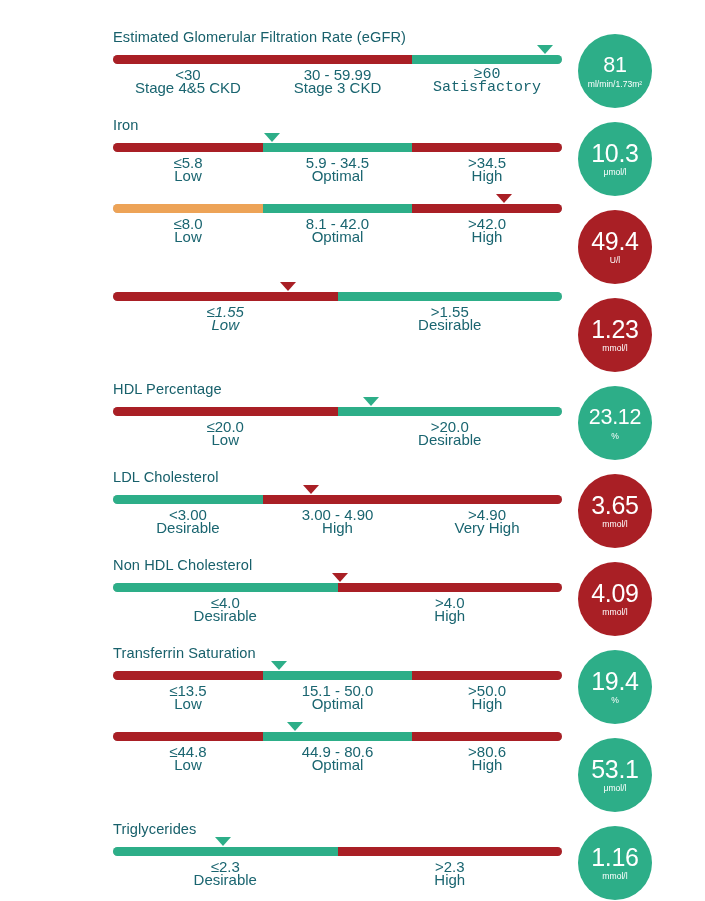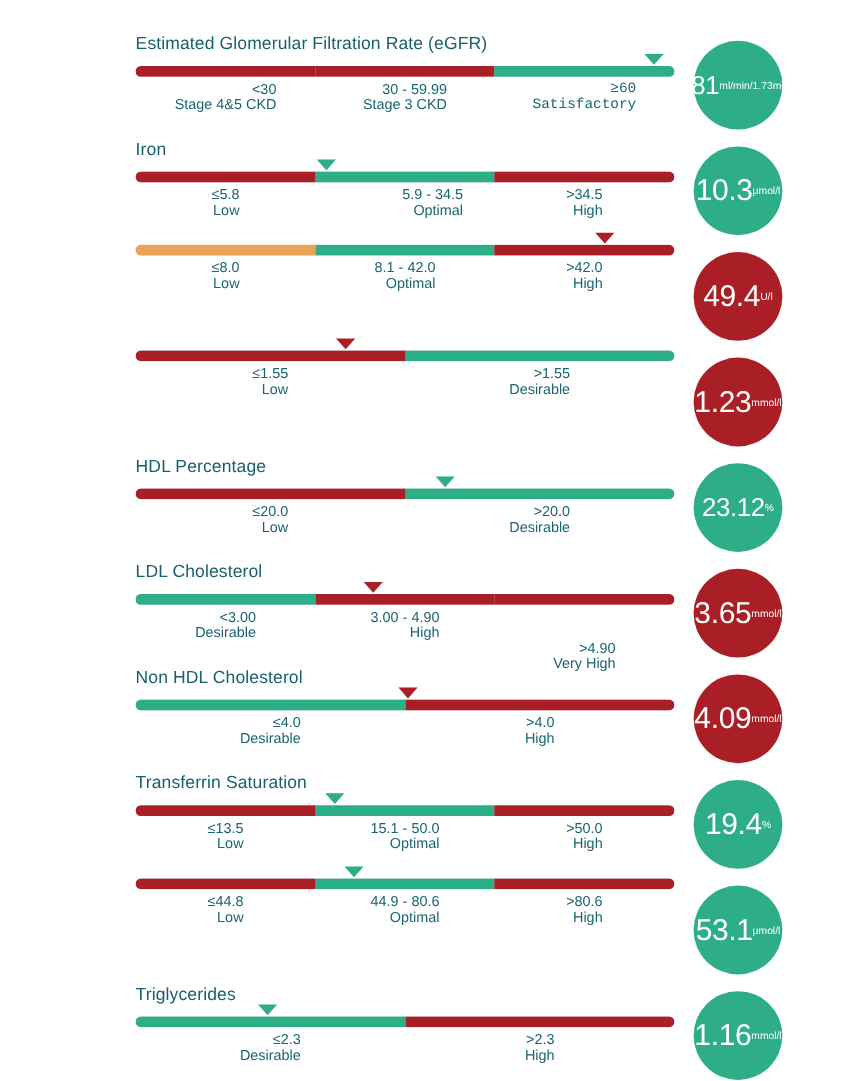--- a/index.html
+++ b/index.html
@@ -64,39 +64,39 @@
 
   .labels {
     position: relative;
     width: 449px;
     height: 32px;
     margin-top: 4px;
   }
   .label {
     position: absolute;
     top: 0;
-    text-align: right;
-    font-size: 12px;
+    text-align: center;
+    font-size: 15px;
     line-height: 13px;
     color: #1a6570;
     transform: translateX(-50%);
     white-space: nowrap;
   }
   .label .l1 { display: block; }
   .label .l2 { display: block; }
 
   .badge {
     position: absolute;
     left: 578px;
     top: 6px;
     width: 74px;
     height: 74px;
     border-radius: 50%;
     display: flex;
-    flex-direction: row;
+    flex-direction: column;
     align-items: center;
     justify-content: center;
     color: #ffffff;
   }
   .badge .val {
     font-size: 25px;
     line-height: 26px;
     font-weight: 400;
     letter-spacing: -0.3px;
   }
@@ -149,21 +149,21 @@
           <div class="seg" style="width: 33.3%; background: rgb(45, 174, 136);"></div>
           <div class="seg" style="width: 33.3%; background: rgb(169, 31, 37);"></div>
         </div>
         <div class="marker" style="left: 35.4%; border-top-color: rgb(45, 174, 136);"></div>
       </div>
       <div class="labels">
         <div class="label" style="left: 16.7%;">
           <span class="l1">≤5.8</span>
           <span class="l2">Low</span>
         </div>
-        <div class="label" style="left: 50%; margin-left: 23px;">
+        <div class="label" style="left: 50%;">
           <span class="l1">5.9 - 34.5</span>
           <span class="l2">Optimal</span>
         </div>
         <div class="label" style="left: 83.3%;">
           <span class="l1">&gt;34.5</span>
           <span class="l2">High</span>
         </div>
       </div>
       <div class="badge" style="background: rgb(45, 174, 136);">
         <div class="val">10.3</div>
@@ -200,21 +200,21 @@
     </div>
     <div class="row">
       <div class="bar-wrap">
         <div class="bar">
           <div class="seg" style="width: 50%; background: rgb(169, 31, 37);"></div>
           <div class="seg" style="width: 50%; background: rgb(45, 174, 136);"></div>
         </div>
         <div class="marker" style="left: 39%; border-top-color: rgb(169, 31, 37);"></div>
       </div>
       <div class="labels">
-        <div class="label" style="left: 25%;">
+        <div class="label" style="left: 25%; font-style: italic;">
           <span class="l1">≤1.55</span>
           <span class="l2">Low</span>
         </div>
         <div class="label" style="left: 75%;">
           <span class="l1">&gt;1.55</span>
           <span class="l2">Desirable</span>
         </div>
       </div>
       <div class="badge" style="background: rgb(169, 31, 37);">
         <div class="val">1.23</div>
@@ -257,21 +257,21 @@
       </div>
       <div class="labels">
         <div class="label" style="left: 16.7%;">
           <span class="l1">&lt;3.00</span>
           <span class="l2">Desirable</span>
         </div>
         <div class="label" style="left: 50%;">
           <span class="l1">3.00 - 4.90</span>
           <span class="l2">High</span>
         </div>
-        <div class="label" style="left: 83.3%; margin-top: 26px;">
+        <div class="label" style="left: 83.3%;">
           <span class="l1">&gt;4.90</span>
           <span class="l2">Very High</span>
         </div>
       </div>
       <div class="badge" style="background: rgb(169, 31, 37);">
         <div class="val">3.65</div>
         <div class="unit">mmol/l</div>
       </div>
     </div>
     <div class="row">

